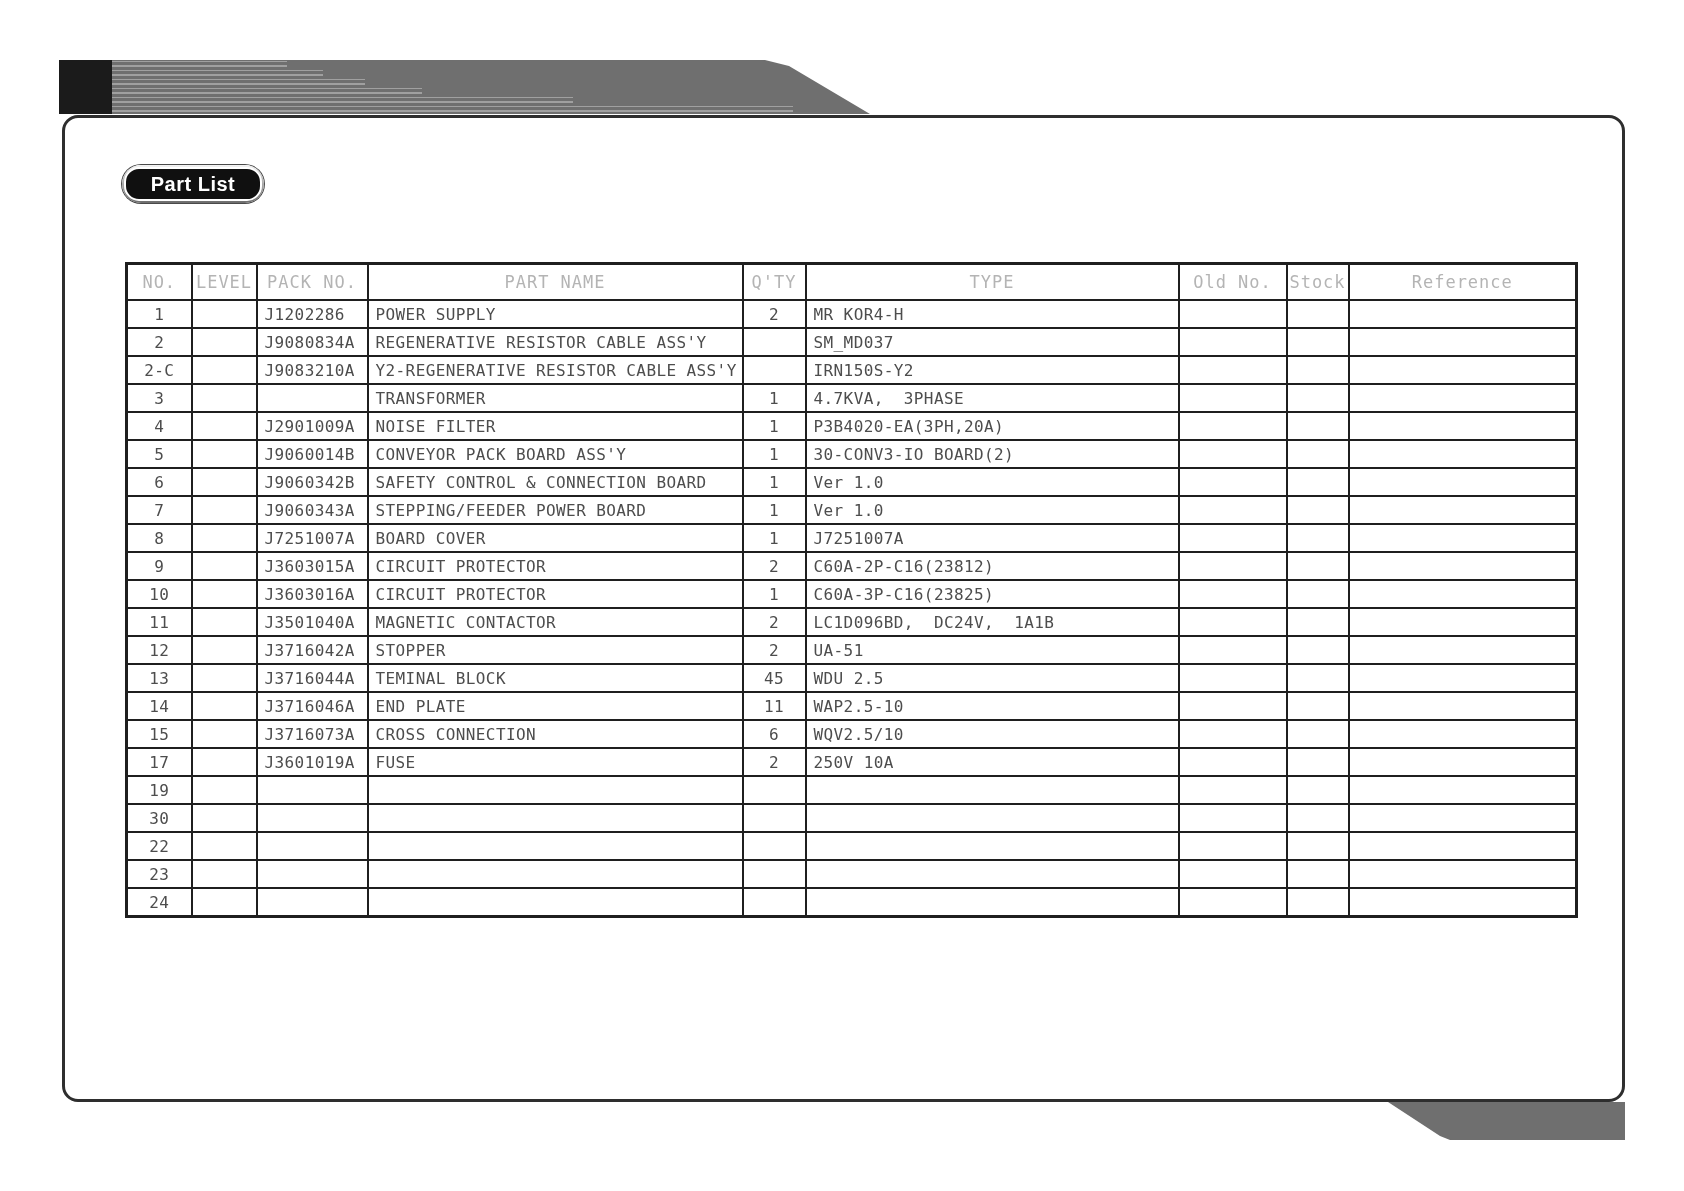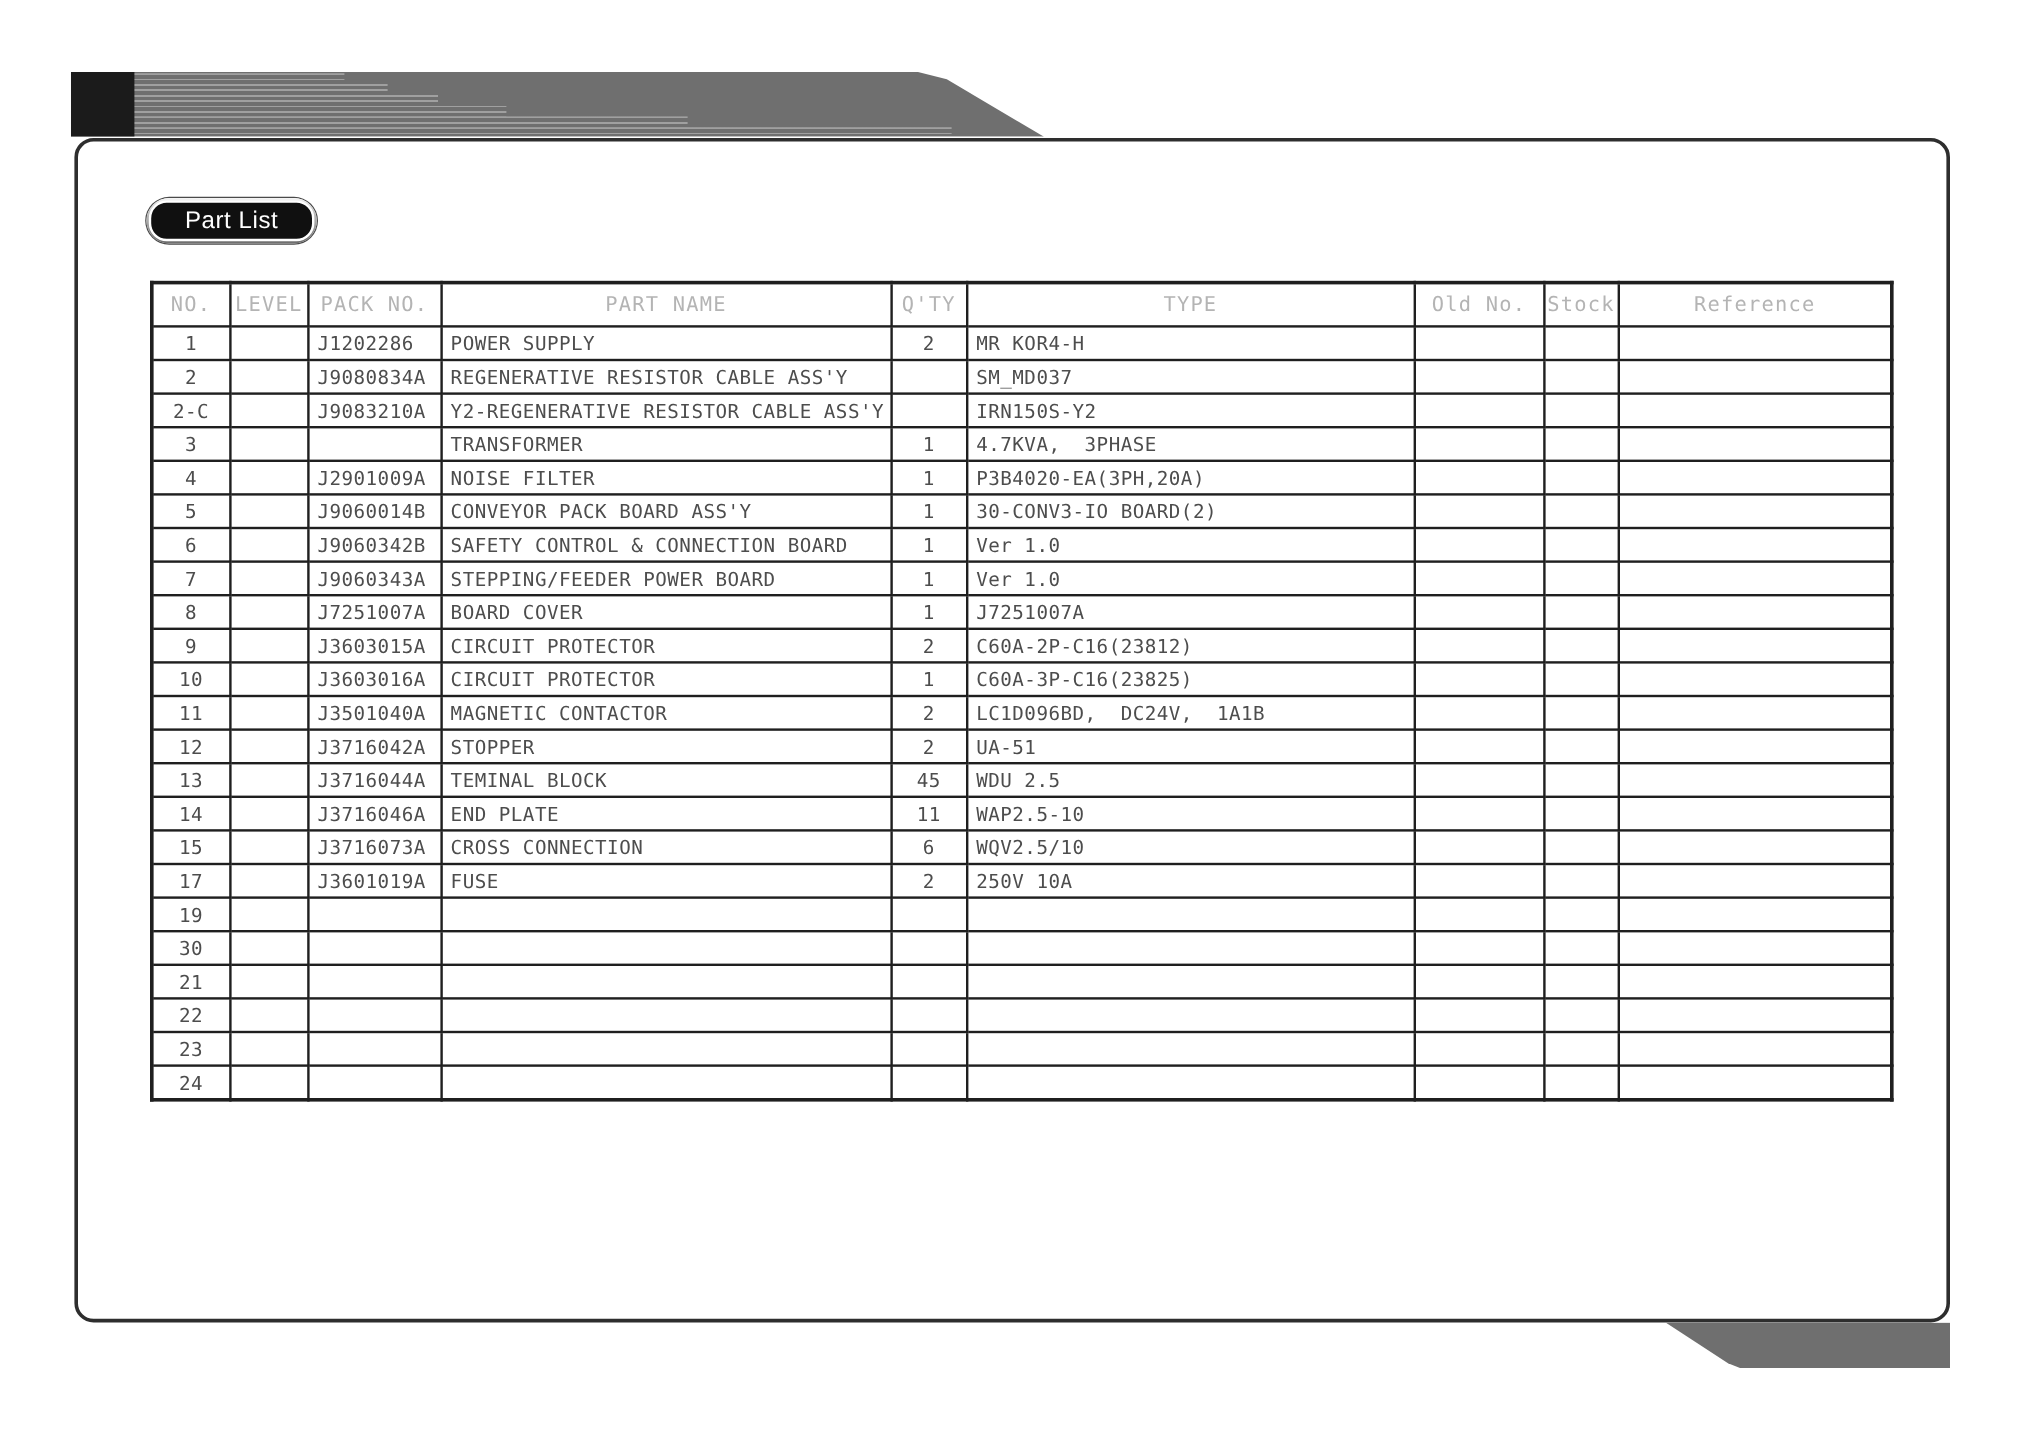--- a/index.html
+++ b/index.html
@@ -59,25 +59,25 @@
     box-shadow:0 0 0 1px #4a4a4a;
   }
   .badge-inner{
     height:100%;box-sizing:border-box;
     background:var(--badge-black);
     border:2px solid #ffffff;border-radius:15px;
     display:flex;align-items:center;justify-content:center;
   }
   .badge-inner span{
     font-family:"Liberation Sans", sans-serif;
-    font-weight:normal;font-size:20px;color:#ffffff;letter-spacing:.5px;
+    font-weight:bold;font-size:20px;color:#ffffff;letter-spacing:.5px;
   }
   
   table.parts{
-    position:absolute;left:125px;top:234px;width:1450px;
+    position:absolute;left:125px;top:262px;width:1450px;
     border-collapse:collapse;table-layout:fixed;
     border:3px solid var(--border-black);
   }
   table.parts th,table.parts td{
     border:2px solid var(--border-black);
     overflow:hidden;white-space:pre;
     font-family:"DejaVu Sans Mono", monospace;
   }
   table.parts th{
     height:34px;font-weight:normal;font-size:17px;
@@ -345,31 +345,20 @@
         <td class="c"></td>
         <td></td>
         <td></td>
         <td class="c"></td>
         <td></td>
         <td></td>
         <td></td>
         <td></td>
       </tr>
       <tr>
-        <td class="c">21</td>
-        <td class="c"></td>
-        <td></td>
-        <td></td>
-        <td class="c"></td>
-        <td></td>
-        <td></td>
-        <td></td>
-        <td></td>
-      </tr>
-      <tr>
         <td class="c">22</td>
         <td class="c"></td>
         <td></td>
         <td></td>
         <td class="c"></td>
         <td></td>
         <td></td>
         <td></td>
         <td></td>
       </tr>

